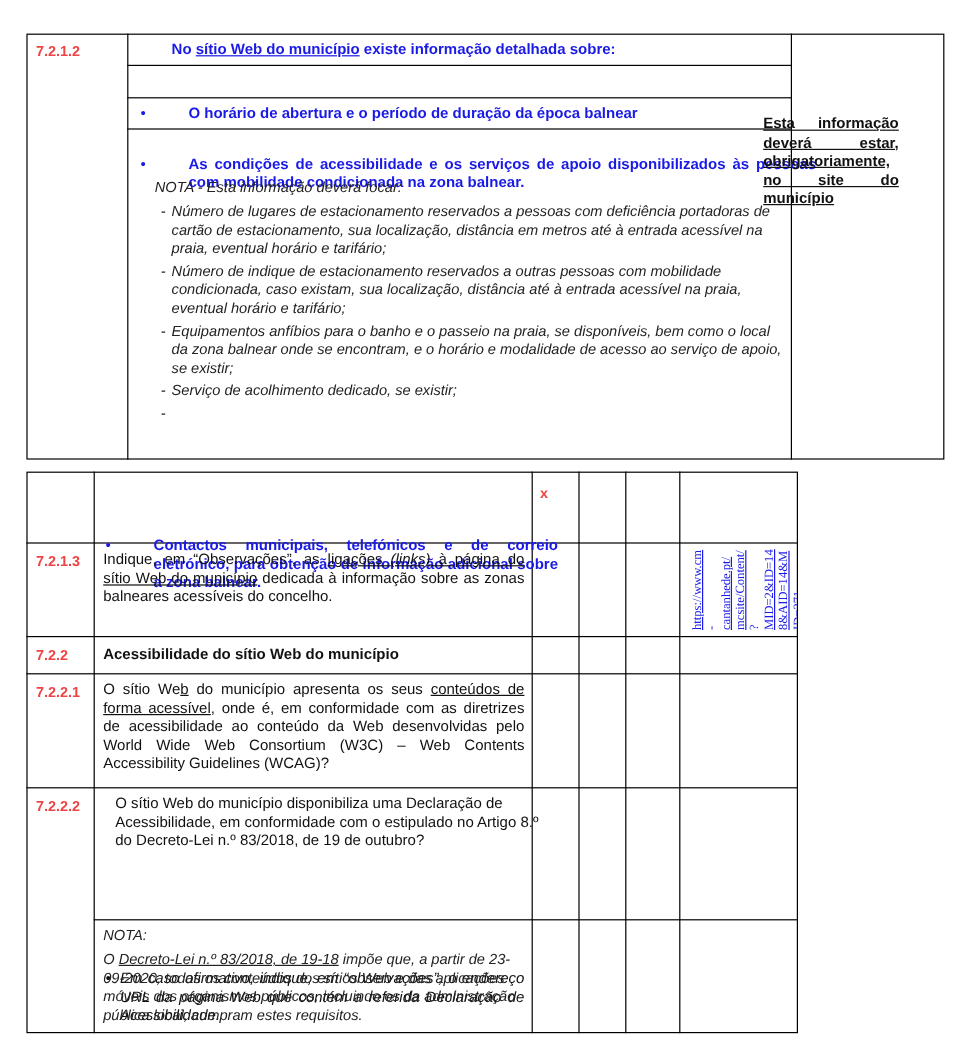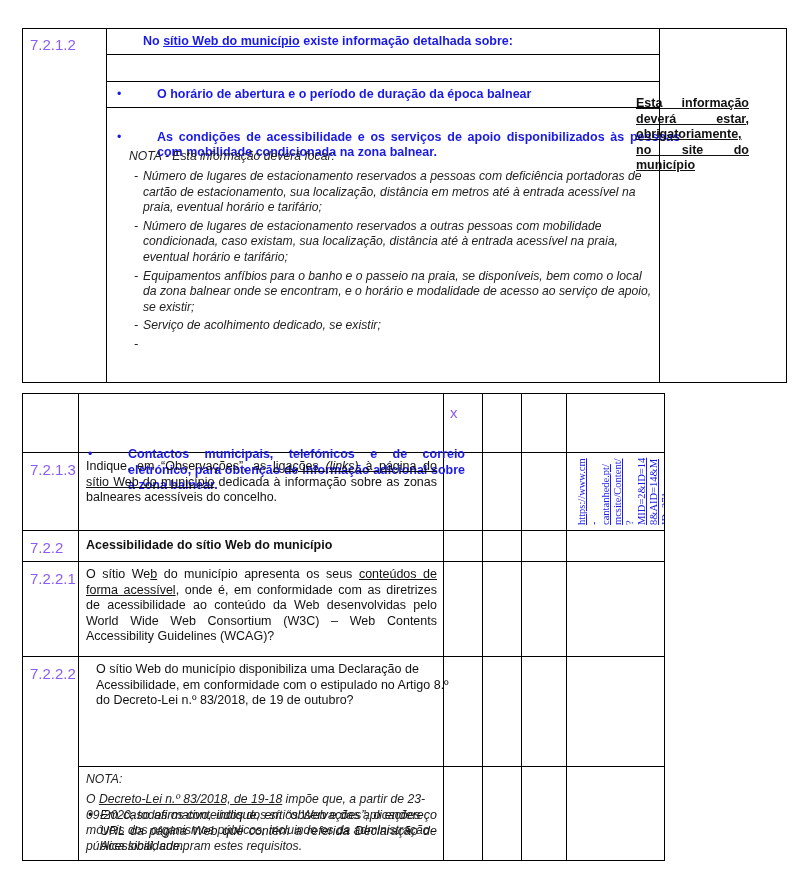--- a/index.html
+++ b/index.html
@@ -2,21 +2,21 @@
 <html><head>
 <meta charset="utf-8">
 <style>
   html, body { margin:0; padding:0; background:#ffffff; }
   body { width:808px; height:881px; position:relative; overflow:hidden;
          font-family:"Liberation Sans", sans-serif; font-size:12.5px; color:#111; }
   .abs { position:absolute; box-sizing:border-box; }
   .frame { position:absolute; box-sizing:border-box; border:1.4px solid #000; }
   .hline { position:absolute; height:1.4px; background:#000; }
   .vline { position:absolute; width:1.4px; background:#000; }
-  .num { position:absolute; font-weight:normal; font-size:15px; color:#8b5cf6; }
+  .num { position:absolute; font-weight:bold; font-size:12px; color:#ef4444; }
   .blue { color:#1a1ae6; font-weight:bold;padding-left:28px; }
   .txt { position:absolute; line-height:15.6px; }
   .just { text-align:justify; }
   .it { font-style:italic; color:#222; font-size:12.2px; }
   .u { text-decoration:underline; }
   .bullet::before { content:"•"; position:absolute; left:-12px; font-weight:normal; }
   .bullet { position:relative; }
   .dash-item { position:relative; padding-left:9px; margin-bottom:3px; }
   .dash-item .d { position:absolute; left:0; top:0; }
   .rot { position:absolute; transform-origin:left top; transform:rotate(-90deg);
@@ -40,21 +40,21 @@
     <span>No </span><span class="u">sítio Web do município</span><span> existe informação detalhada sobre:</span>
   </div>
 
   <div class="txt blue bullet" style="left:129px;top:87px;width:525px;">O horário de abertura e o período de duração da época balnear</div>
   <div class="txt blue bullet just" style="left:129px;top:114px;width:523px;">As condições de acessibilidade e os serviços de apoio disponibilizados às pessoas com mobilidade condicionada na zona balnear.</div>
 
   <div class="txt it" style="left:129px;top:149px;width:520px;">NOTA - Esta informação deverá focar:</div>
 
   <div class="abs it" style="left:134px;top:169px;width:518px;line-height:15.6px;">
     <div class="dash-item"><span class="d">-</span><span>Número de lugares de estacionamento reservados a pessoas com deficiência portadoras de cartão de estacionamento, sua localização, distância em metros até à entrada acessível na praia, eventual horário e tarifário;</span></div>
-    <div class="dash-item"><span class="d">-</span><span>Número de lugares de estacionamento reservados a outras pessoas com mobilidade condicionada, caso existam, sua localização, distância até à entrada acessível na praia, eventual horário e tarifário;</span></div>
+    <div class="dash-item"><span class="d">-</span><span>Número de indique de estacionamento reservados a outras pessoas com mobilidade condicionada, caso existam, sua localização, distância até à entrada acessível na praia, eventual horário e tarifário;</span></div>
     <div class="dash-item"><span class="d">-</span><span>Equipamentos anfíbios para o banho e o passeio na praia, se disponíveis, bem como o local da zona balnear onde se encontram, e o horário e modalidade de acesso ao serviço de apoio, se existir;</span></div>
     <div class="dash-item"><span class="d">-</span><span>Serviço de acolhimento dedicado, se existir;</span></div>
     <div class="dash-item"><span class="d">-</span></div>
   </div>
 
   <div class="txt just u" style="left:636px;top:96px;width:113px;font-weight:bold;line-height:15.6px;">Esta informação deverá estar, obrigatoriamente, no site do município</div>
 </div>
 
 <div>
   <div class="frame" style="left:22px;top:393px;width:643px;height:468px;"></div>

